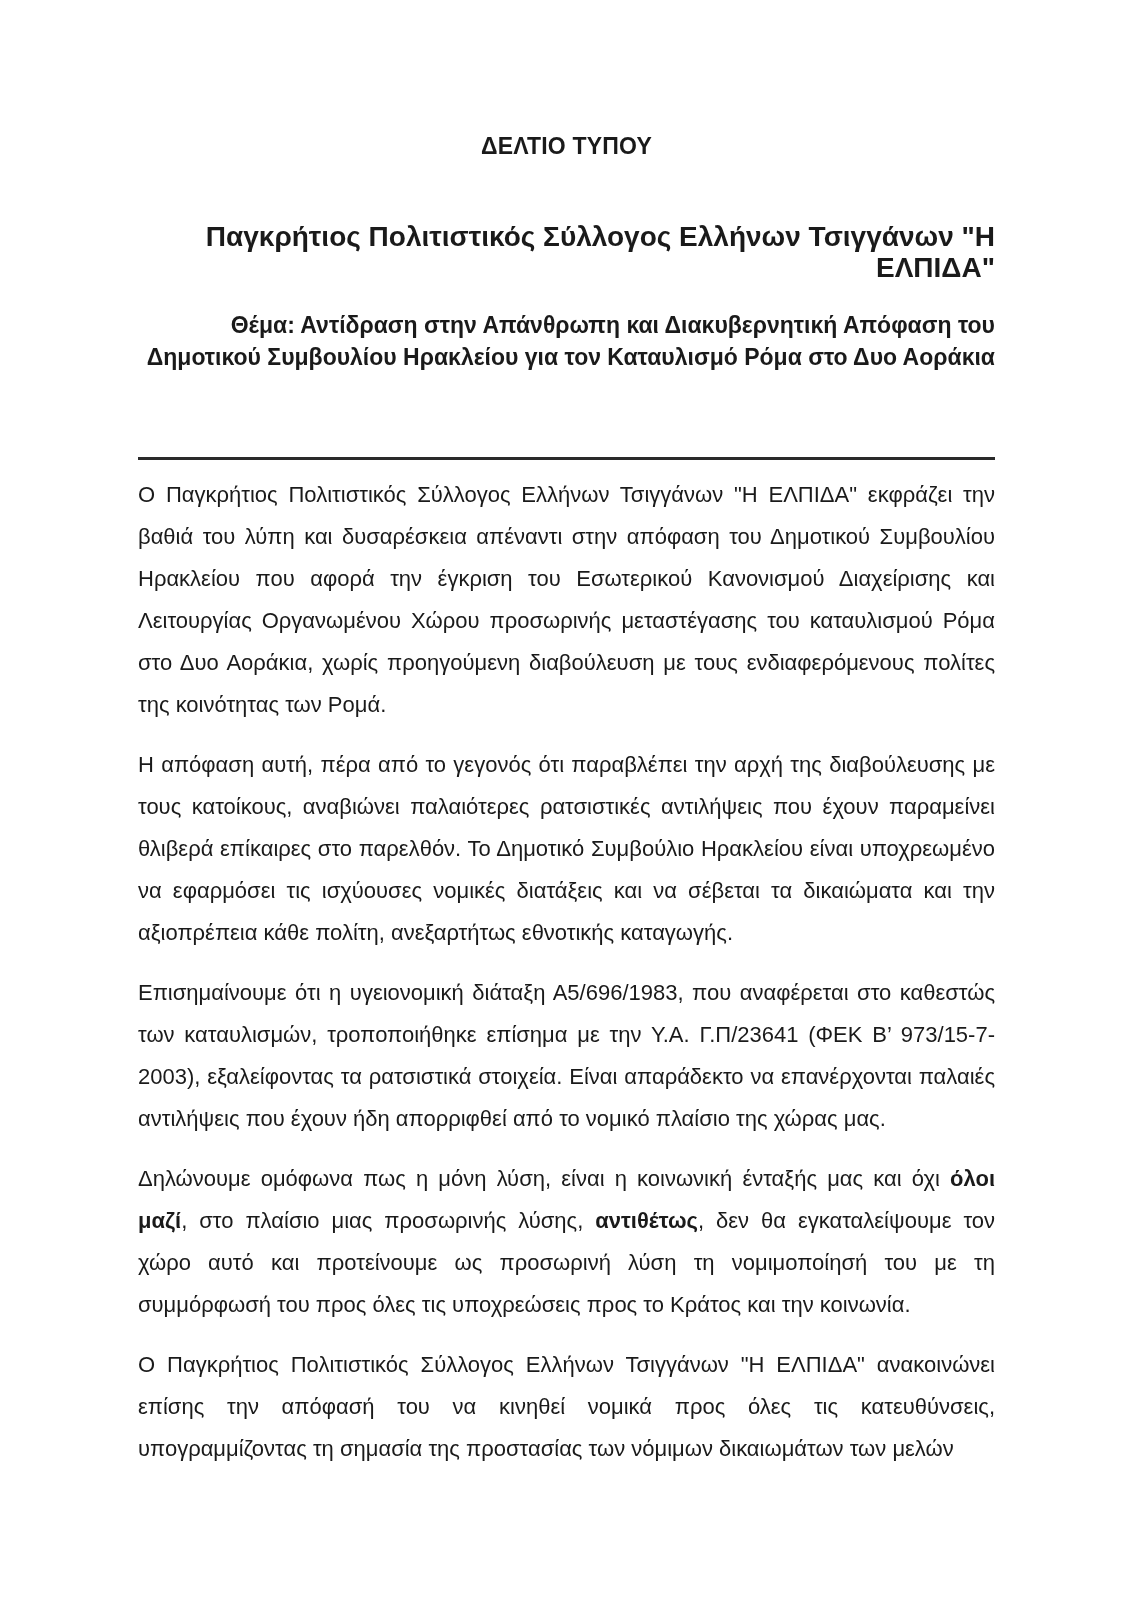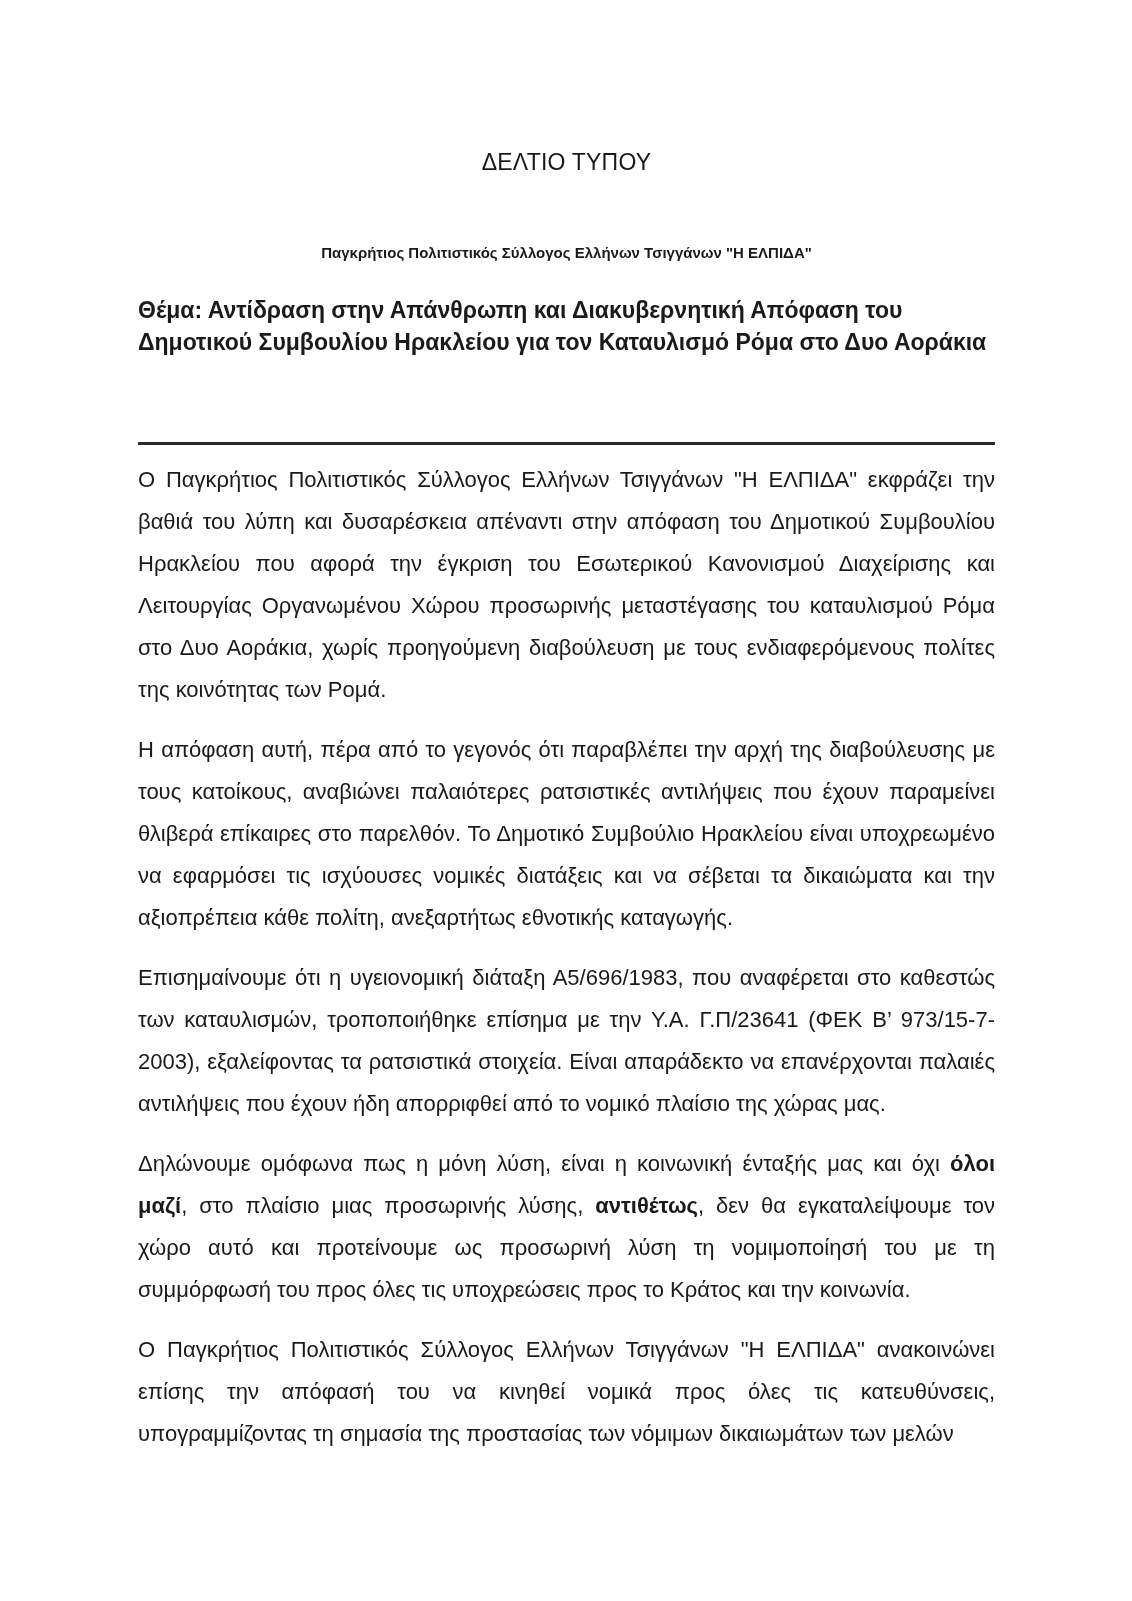--- a/index.html
+++ b/index.html
@@ -15,37 +15,37 @@
     margin: 0 auto;
     padding: 131px 137px 0 138px;
     background: var(--page-bg, #ffffff);
     color: var(--page-fg, #1a1a1a);
     font-family: "Liberation Sans", "DejaVu Sans", sans-serif;
     overflow: hidden;
   }
   .doc-title {
     font-size: 23px;
     line-height: 31px;
-    font-weight: normal;
+    font-weight: bold;
     text-align: center;
     letter-spacing: 0.2px;
-    margin: 16px;
+    margin: 0;
   }
   .doc-org {
-    font-size: 15px;
+    font-size: 28px;
     line-height: 31px;
     font-weight: bold;
-    text-align: center;
+    text-align: right;
     margin: 59px 0 0 0;
   }
   .doc-subject {
     font-size: 23px;
     line-height: 32px;
     font-weight: bold;
-    text-align: left;
+    text-align: right;
     margin: 26px 0 0 0;
   }
   .divider {
     height: 3px;
     background: var(--divider-color, #2a2a2a);
     margin: 84px 0 0 0;
   }
   .body-text {
     margin-top: 14px;
   }

